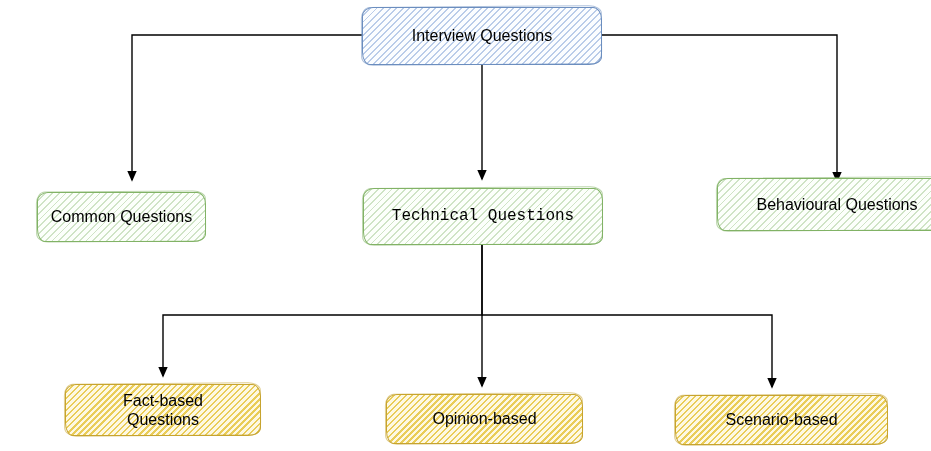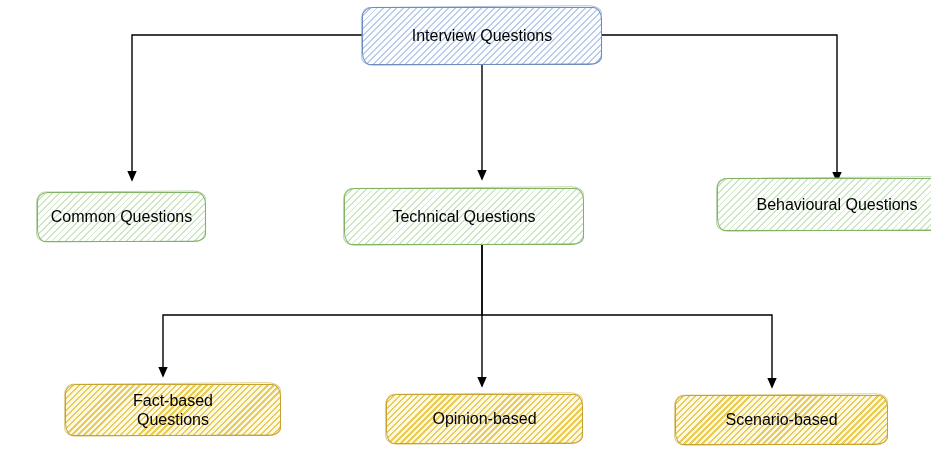--- a/index.html
+++ b/index.html
@@ -114,31 +114,31 @@
   <div class="node theme-blue" style="left:330px; top:7px; width:240px; height:58px;">
     <span class="body"></span>
     <span class="label">Interview Questions</span>
   </div>
 
   <div class="node theme-green" style="left:5px; top:192px; width:169px; height:50px;">
     <span class="body"></span>
     <span class="label">Common Questions</span>
   </div>
 
-  <div class="node theme-green" style="left:312px; top:188px; width:240px; height:57px;">
+  <div class="node theme-green" style="left:331px; top:188px; width:240px; height:57px;font-family:Liberation Mono, monospace;">
     <span class="body"></span>
     <span class="label">Technical Questions</span>
   </div>
 
   <div class="node theme-green" style="left:685px; top:178px; width:240px; height:53px;">
     <span class="body"></span>
     <span class="label">Behavioural Questions</span>
   </div>
 
-  <div class="node theme-yellow" style="left:33px; top:384px; width:216px; height:52px;">
+  <div class="node theme-yellow" style="left:33px; top:384px; width:196px; height:52px;">
     <span class="body"></span>
     <span class="label wrap-narrow">Fact-based Questions</span>
   </div>
 
   <div class="node theme-yellow" style="left:354px; top:394px; width:197px; height:50px;">
     <span class="body"></span>
     <span class="label">Opinion-based</span>
   </div>
 
   <div class="node theme-yellow" style="left:643px; top:395px; width:213px; height:50px;">

